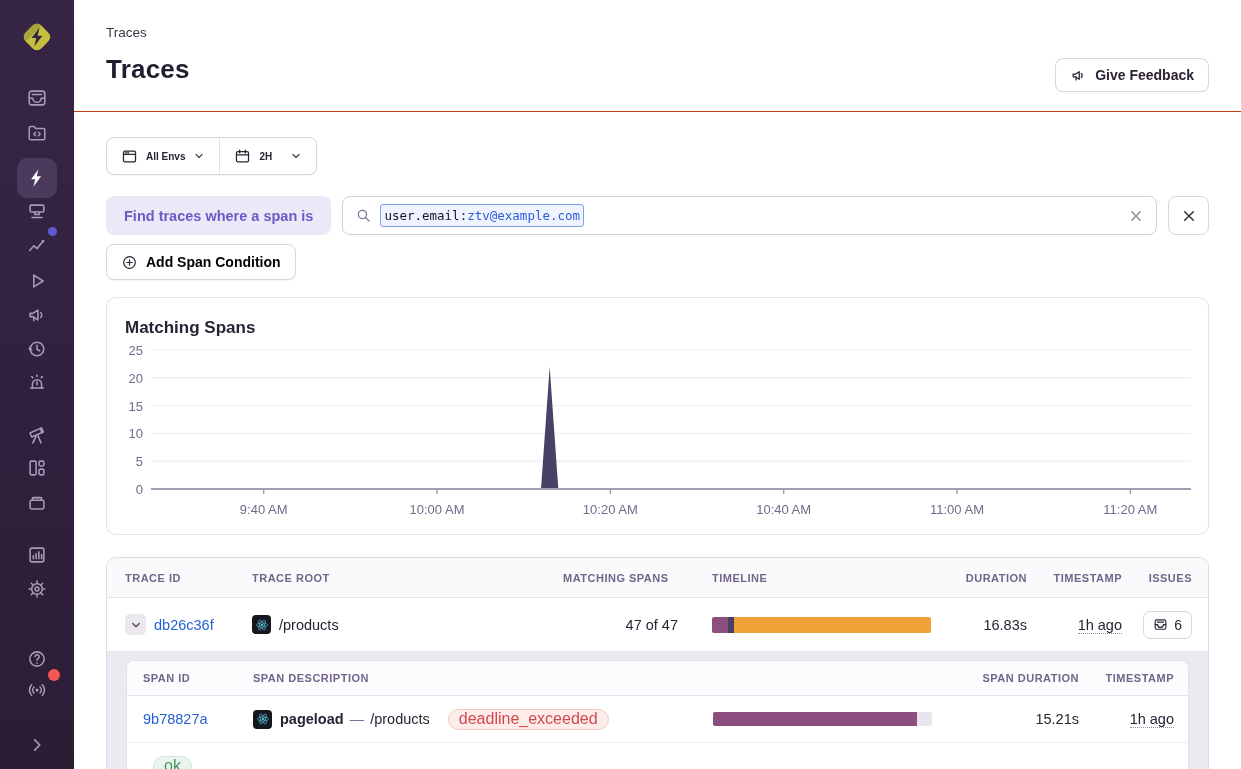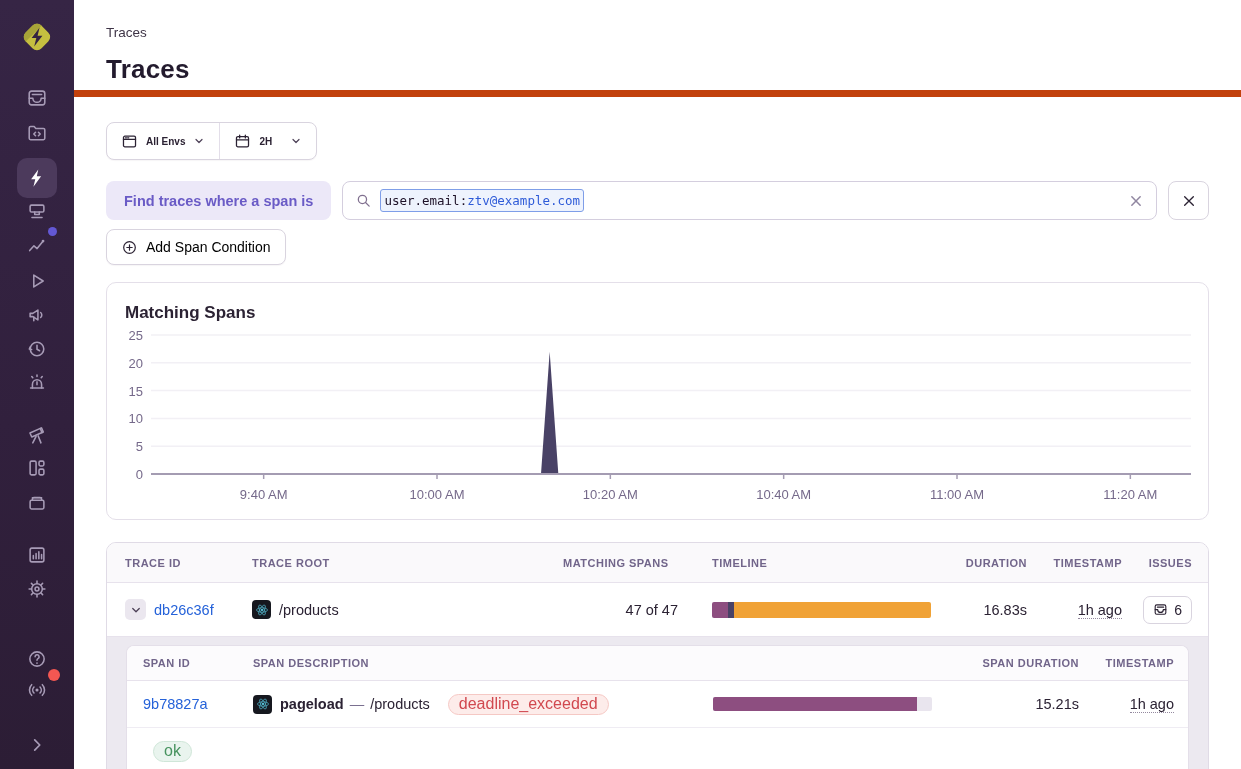--- a/index.html
+++ b/index.html
@@ -14,21 +14,21 @@
   .snav svg { width:22px; height:22px; }
   .snav.active { width:40px; height:40px; background:#4c3a5c; border-radius:10px; color:#fff; }
   .logo { position:absolute; left:50%; transform:translateX(-50%); top:16px; width:42px; height:42px;
     display:flex; align-items:center; justify-content:center; }
   .nav-dot { position:absolute; border-radius:50%; }
   .dot-blue { width:9px; height:9px; background:#6358d4; top:-2px; right:-3px; }
   .dot-red  { width:12px; height:12px; background:#f45752; top:-4px; right:-6px; }
 
   
   .main { margin-left:74px; width:1167px; }
-  .page-header { position:relative; height:97px; padding:25px 32px 17px; border-bottom:7px solid #c2410c; }
+  .page-header { position:relative; height:112px; padding:25px 32px 17px; border-bottom:1px solid #c2410c; }
   .breadcrumb { font-size:13.5px; color:#3e3446; line-height:16px; cursor:pointer; }
   .page-title { margin-top:13px; font-size:26px; font-weight:bold; color:#231b2e; letter-spacing:.2px; }
   .feedback-btn { position:absolute; top:58px; right:32px; height:34px; display:flex; align-items:center; gap:8px;
     padding:0 14px; border:1px solid #d9d4df; border-radius:8px; background:#fff; font-size:14px; font-weight:bold;
     color:#2b2233; cursor:pointer; box-shadow:0 1px 1px rgba(43,34,51,.04); }
   .feedback-btn svg { width:17px; height:17px; }
 
   .content { padding:0 32px; }
 
   
@@ -49,21 +49,21 @@
   .token { display:inline-flex; font-family:"DejaVu Sans Mono","Liberation Mono",monospace; font-size:12.5px;
     line-height:19px; padding:1px 3px; background:#eef3fd; border:1px solid #7f9ee8; border-radius:3px; }
   .token .tkey { color:#1d1127; }
   .token .tval { color:#2e5bd8; }
   .clear-x { position:absolute; right:10px; top:9px; width:20px; height:20px; color:#9086a0; cursor:pointer; }
   .close-btn { width:41px; height:39px; border:1px solid #d9d4df; border-radius:8px; background:#fff;
     display:flex; align-items:center; justify-content:center; color:#2b2233; cursor:pointer; flex:none; }
   .close-btn svg { width:16px; height:16px; }
 
   .add-cond-btn { margin-top:9px; height:36px; display:inline-flex; align-items:center; gap:8px; padding:0 14px;
-    border:1px solid #d9d4df; border-radius:8px; background:#fff; font-size:14px; font-weight:normal; cursor:pointer;
+    border:1px solid #d9d4df; border-radius:8px; background:#fff; font-size:14px; font-weight:bold; cursor:pointer;
     box-shadow:0 1px 1px rgba(43,34,51,.04); }
   .add-cond-btn svg { width:17px; height:17px; }
 
   
   .chart-card { margin-top:17px; width:1103px; height:238px; border:1px solid #e4dfe9; border-radius:10px;
     background:#fff; padding:20px 18px 0; }
   .chart-title { font-size:17px; font-weight:bold; color:#2b2233; }
   .chart-card svg { display:block; margin-top:4px; }
   .chart-card svg text { font-family:"Liberation Sans","DejaVu Sans",sans-serif; font-size:13px; fill:#75698a; }
 
@@ -232,20 +232,28 @@
       <path d="M9.5 6.5l5.5 5.5-5.5 5.5"></path>
     </svg>
   </div>
 </div>
 
 <div class="main">
 
   <div class="page-header">
     <div class="breadcrumb">Traces</div>
     <div class="page-title">Traces</div>
+    <button class="feedback-btn">
+      <svg viewBox="0 0 24 24" fill="none" stroke="#2b2233" stroke-width="1.8" stroke-linecap="round" stroke-linejoin="round">
+        <path d="M4.5 10.2v3.6h2.9l5.6 3.6V6.6l-5.6 3.6H4.5z"></path>
+          <path d="M16 9.3a3.6 3.6 0 0 1 0 5.4"></path>
+          <path d="M8.5 14.2v4"></path>
+      </svg>
+      <span>Give Feedback</span>
+    </button>
   </div>
 
   <div class="content">
 
     
     <div class="pf-bar">
       <div class="pf-seg">
         <svg class="lead" viewBox="0 0 24 24" fill="none" stroke="currentColor" stroke-width="1.8" stroke-linecap="round">
           <rect x="3.5" y="4.5" width="17" height="15" rx="2"></rect>
             <path d="M3.5 9h17"></path>

